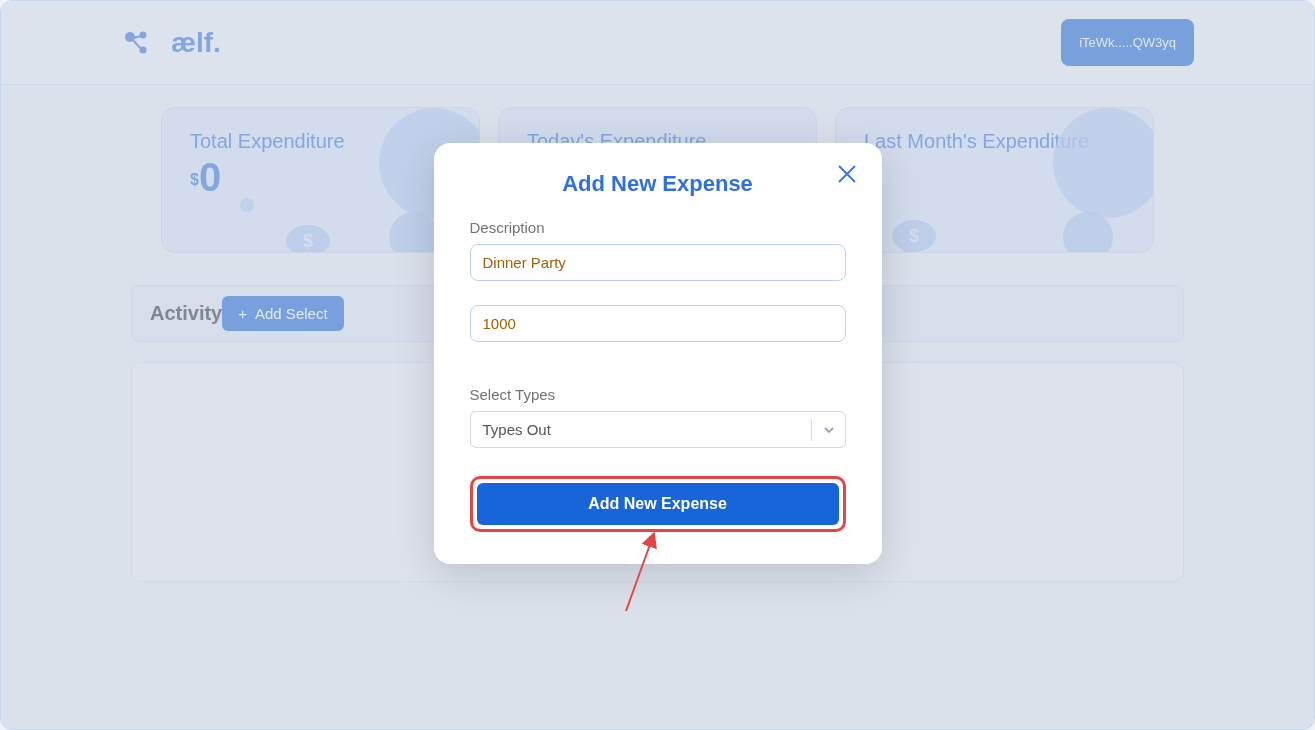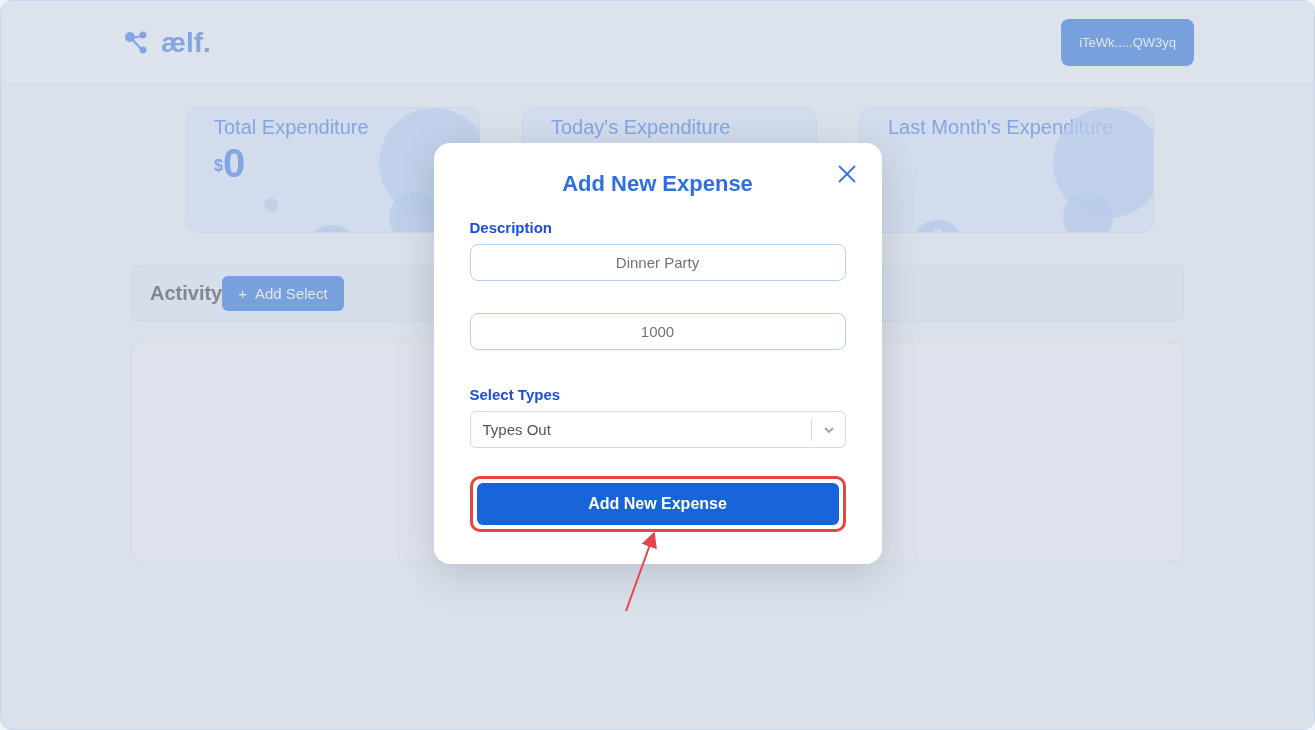--- a/index.html
+++ b/index.html
@@ -24,21 +24,21 @@
     display: flex;
     justify-content: space-between;
     align-items: center;
     padding: 18px 120px;
     border-bottom: 1px solid #d9e2ef;
     background: #f6f8fb;
   }
   .logo {
     display: flex;
     align-items: center;
-    gap: 10px;
+    gap: 20px;
     color: #2f6fe0;
   }
   .logo-icon svg { display: block; }
   .logo-text {
     font-size: 28px;
     font-weight: 600;
     color: #2f6fe0;
     font-family: 'Segoe UI', sans-serif;
   }
   .wallet-btn {
@@ -55,24 +55,23 @@
     display: flex;
     gap: 18px;
     padding: 22px 160px 0 160px;
   }
   .card {
     position: relative;
     flex: 1;
     background: #dde9fa;
     border: 1px solid #c9d9f2;
     border-radius: 14px;
-    padding: 8px 28px;
-    height: 126px;
+    padding: 22px 28px;
+    height: 146px;
     overflow: hidden;
-    margin-left: 24px;
   }
   .card-title {
     color: #2f6fe0;
     font-size: 20px;
     font-weight: 500;
   }
   .card-value {
     color: #2f6fe0;
     font-size: 40px;
     font-weight: 800;
@@ -150,38 +149,37 @@
     margin-bottom: 22px;
   }
   .modal-close {
     position: absolute;
     top: 20px;
     right: 24px;
     cursor: pointer;
     color: #3a78e0;
   }
   .field-label {
-    color: #1d4ed8;
+    color: #737373;
     font-size: 15px;
-    font-weight: 700;
+    font-weight: 400;
     margin-bottom: 8px;
-    margin-top: 4px;
+    margin-top: 20px;
     display: block;
   }
   .text-input {
     width: 100%;
     padding: 9px 12px;
     border: 1px solid #b9d0f2;
     border-radius: 8px;
     font-size: 15px;
-    color: #737373;
+    color: #a16207;
     background: #fff;
-    margin-bottom: 32px;
+    margin-bottom: 24px;
     outline: none;
-    text-align: center;
   }
   .select-wrap {
     position: relative;
     margin-bottom: 28px;
   }
   .select-input {
     width: 100%;
     padding: 9px 12px;
     border: 1px solid #d4d9e2;
     border-radius: 6px;

